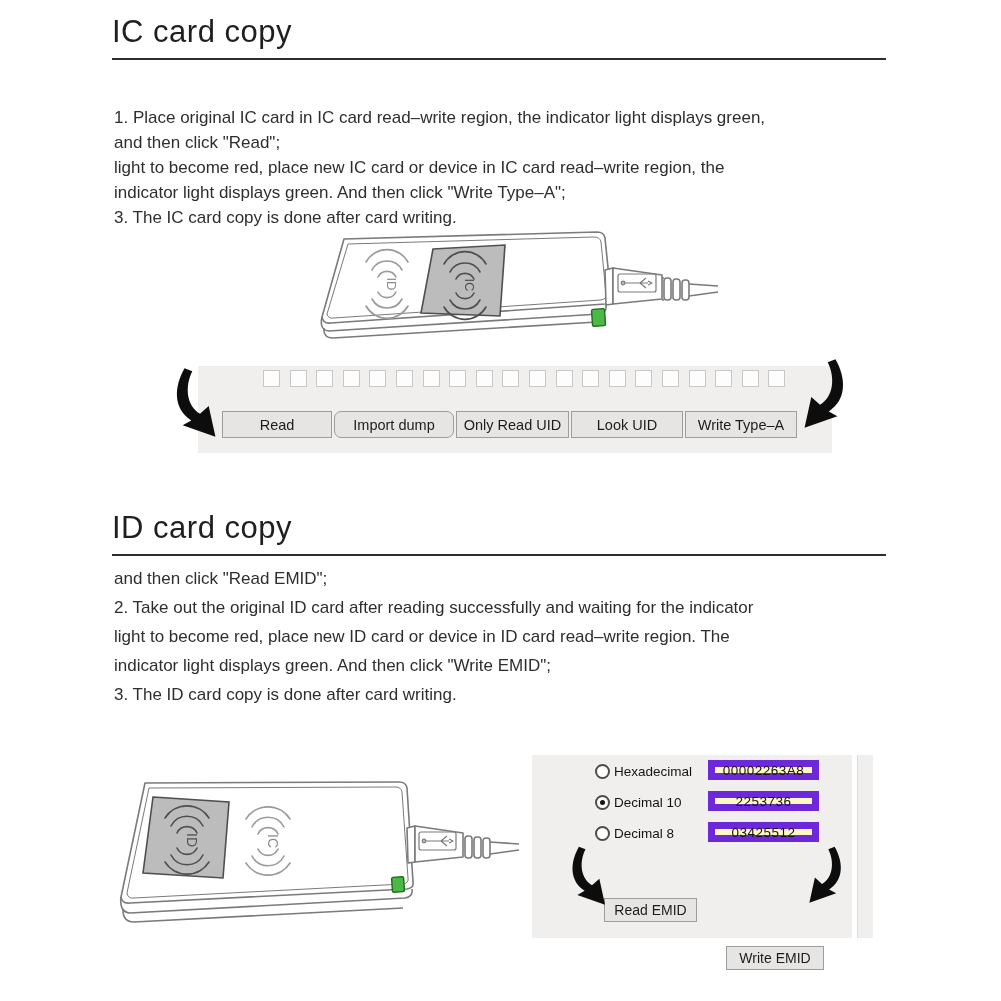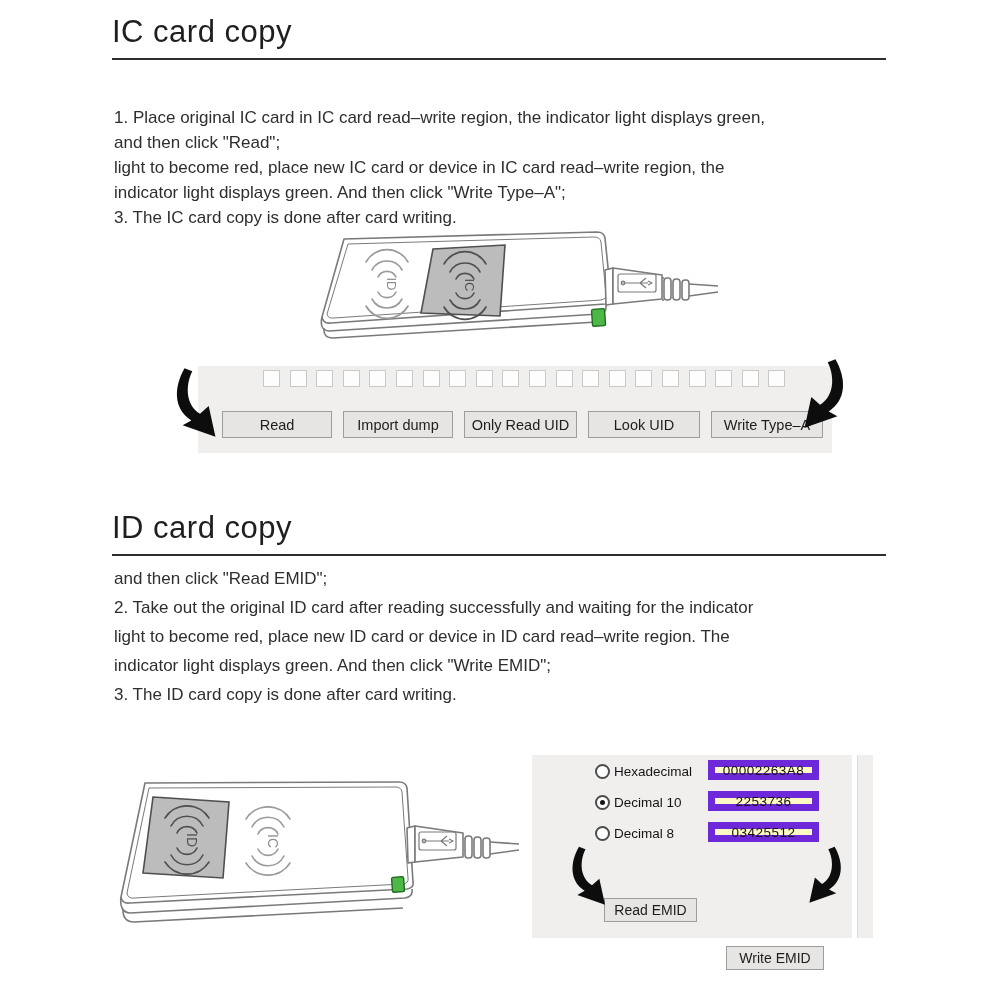--- a/index.html
+++ b/index.html
@@ -10,21 +10,21 @@
   .rule{height:2px;background:#2e2e2e;}
   .steps{font-size:17px;color:#2e2e2e;}
   .steps .ln{white-space:nowrap;}
   .ic-lines .ln{height:25px;line-height:25px;}
   .id-lines .ln{height:29px;line-height:29px;}
 
   
   .panel{background:#f0efed;}
   .cbrow{display:flex;gap:9.6px;}
   .cb{width:15px;height:15px;background:#fdfdfd;border:1px solid #c8c8c6;}
-  .btnrow{display:flex;gap:11px;}
+  .btnrow{display:flex;gap:2px;}
   .uibtn{background:#e6e5e3;border:1px solid #9d9d9b;color:#1d1d1d;
          display:flex;align-items:center;justify-content:center;
          font-size:14.5px;box-sizing:border-box;}
   .uibtn.small{font-size:14px;}
 
   
   .radio-row{position:absolute;left:0;width:320px;height:22px;display:flex;align-items:center;}
   .radio{box-sizing:border-box;width:15px;height:15px;border-radius:50%;
          border:2px solid #4c4c4c;background:#fff;margin-left:63px;position:relative;}
   .radio.sel::after{content:"";position:absolute;left:3px;top:3px;width:5px;height:5px;
@@ -117,21 +117,21 @@
         <div class="cb"></div>
         <div class="cb"></div>
         <div class="cb"></div>
         <div class="cb"></div>
         <div class="cb"></div>
         <div class="cb"></div>
         <div class="cb"></div>
       </div>
     <div class="abs btnrow" style="left:24px;top:45px;">
       <div class="uibtn" style="width:110px;height:27px;">Read</div>
-      <div class="uibtn" style="width:110px;height:27px;">Import dump</div>
+      <div class="uibtn" style="width:120px;height:27px;border-radius:7px;">Import dump</div>
       <div class="uibtn" style="width:113px;height:27px;text-align:center;">Only Read UID</div>
       <div class="uibtn" style="width:112px;height:27px;">Look UID</div>
       <div class="uibtn" style="width:112px;height:27px;">Write Type–A</div>
     </div>
   </div>
 
   <svg class="abs" style="left:172px;top:367px;" width="56" height="74" viewBox="0 0 58 76">
     <path class="arrow" d="M13,1 C2,20 1,43 20,55 L11,60 L45,72 L38,40 L29,48 C15,40 13,20 21,4 Z"></path>
   </svg>
   <svg class="abs" style="left:792px;top:358px;" width="56" height="74" viewBox="0 0 58 76">

